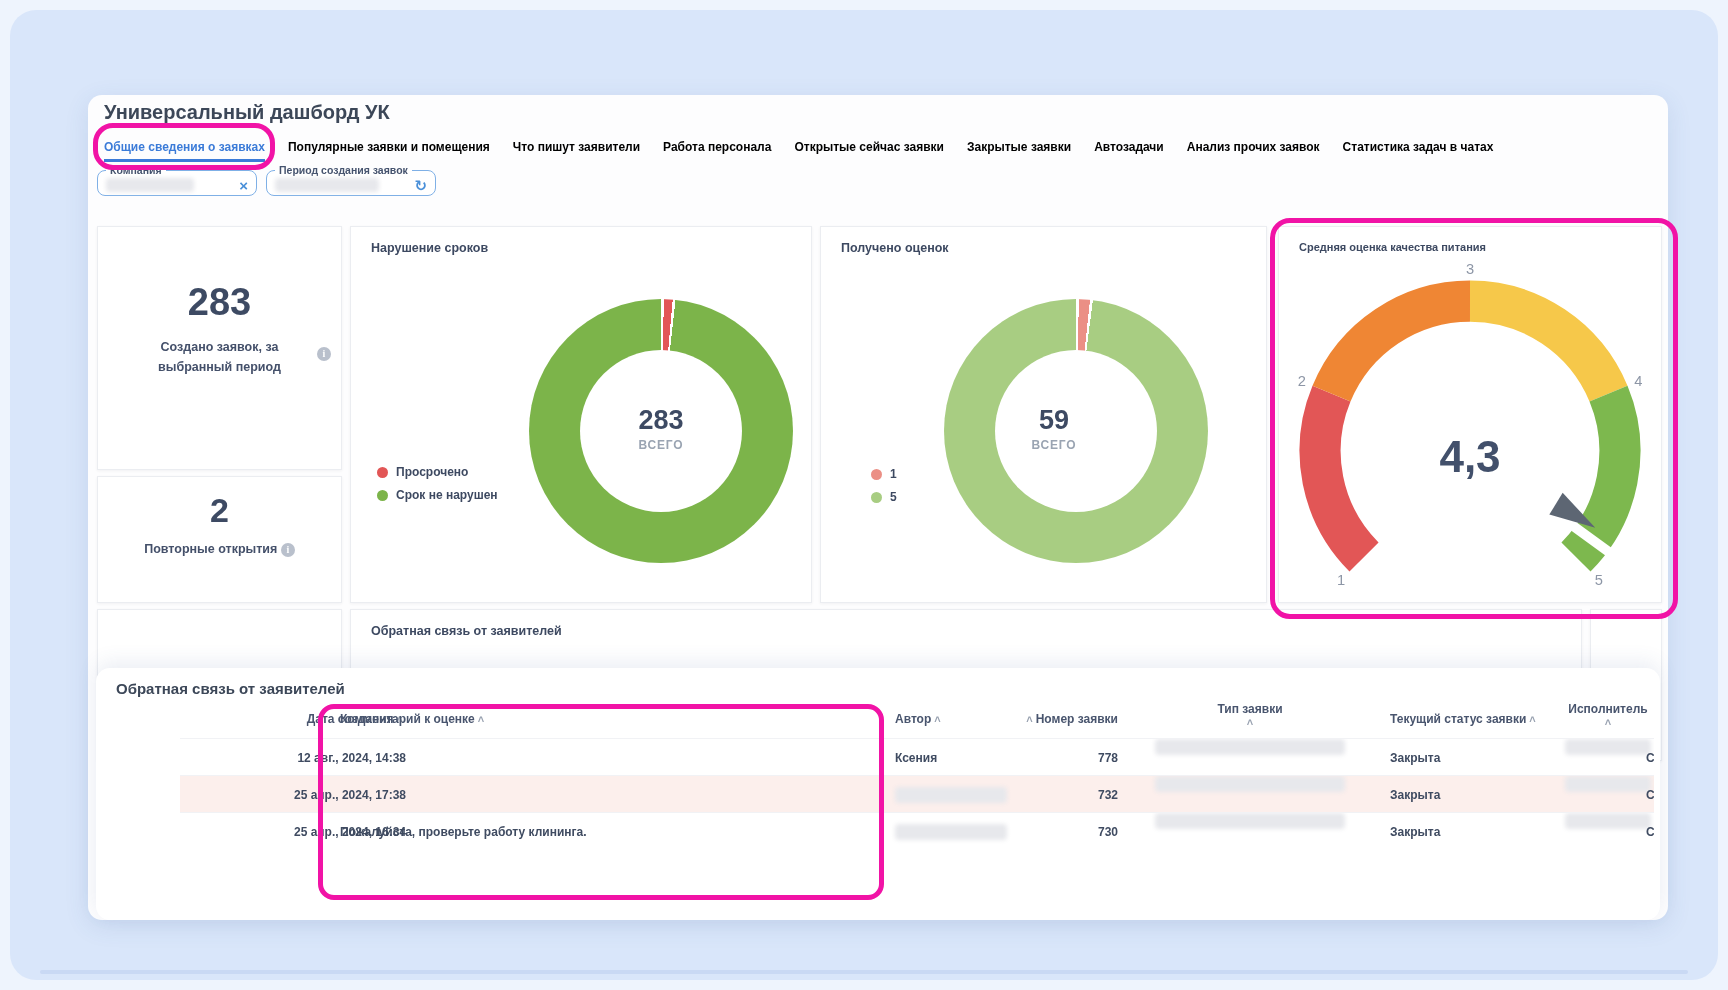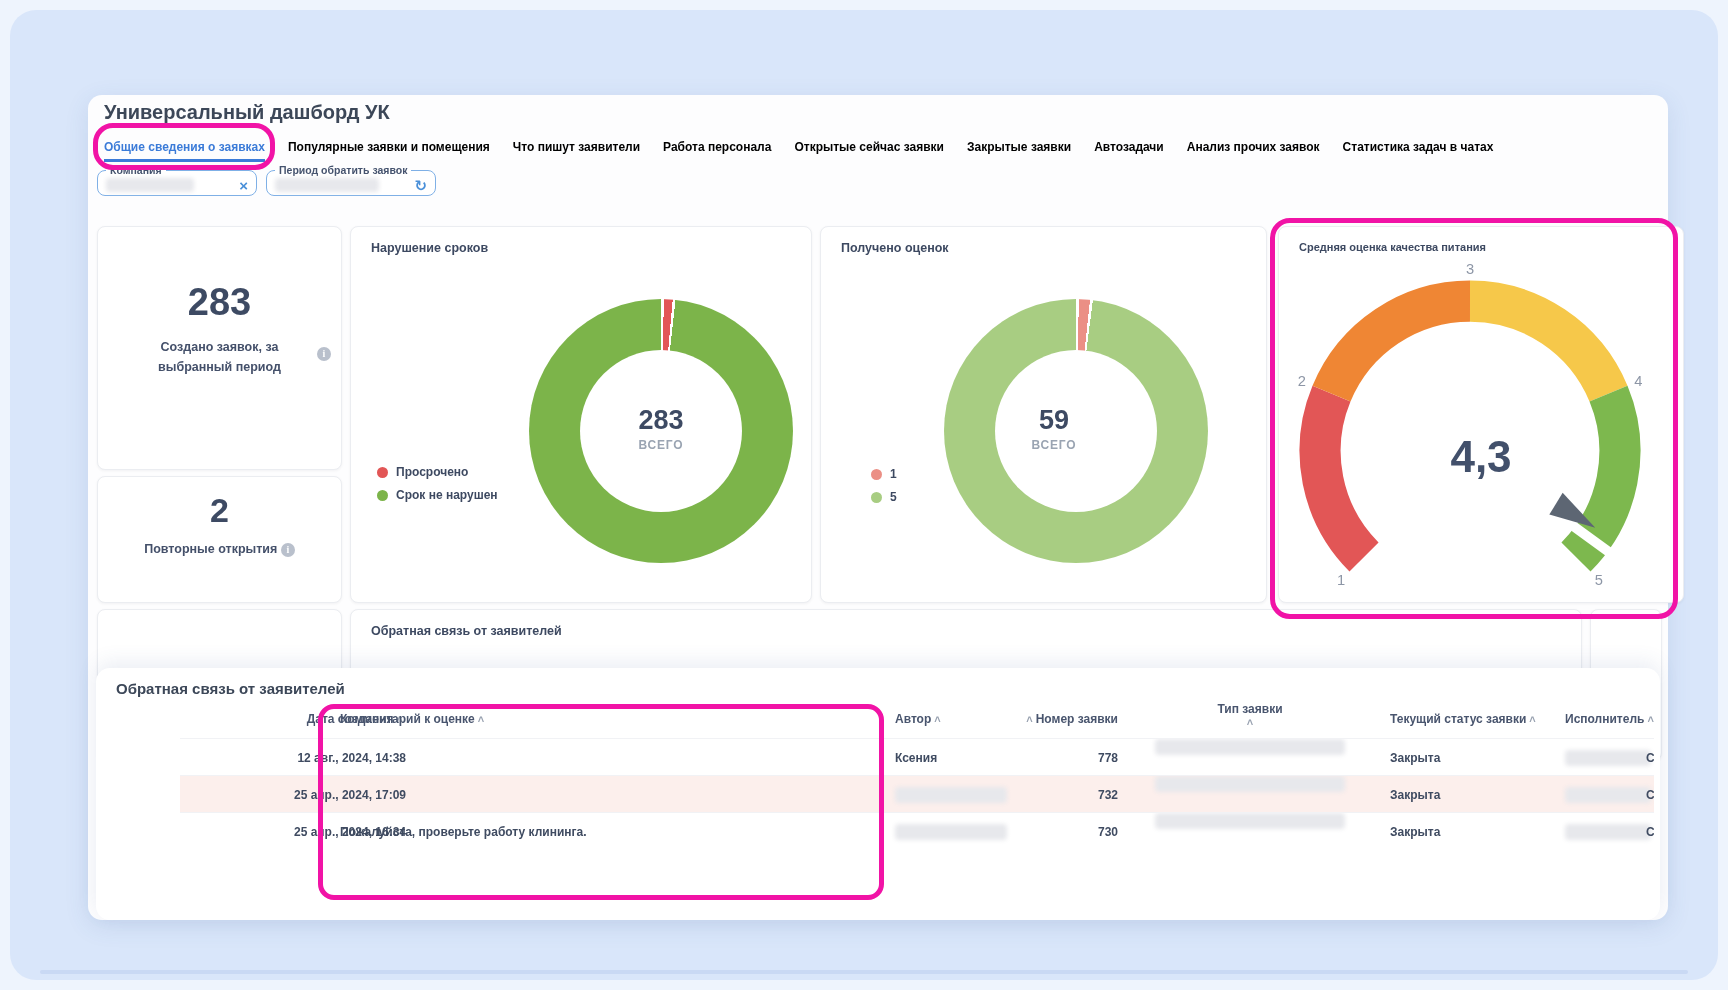--- a/index.html
+++ b/index.html
@@ -17,21 +17,21 @@
   .tab{font-size:12px;font-weight:700;color:#000000;padding-bottom:8px;cursor:pointer;white-space:nowrap;}
   .tab.active{color:#3b7bd8;border-bottom:3px solid #3b7bd8;padding-bottom:5px;}
   
   fieldset.filter{position:absolute;margin:0;padding:0 8px;height:30px;border:1.6px solid #7fb0e6;
        border-radius:8px;background:#fff;}
   fieldset.filter legend{font-size:10.5px;font-weight:700;color:#45536e;padding:0 4px;}
   .filter-inner{display:flex;align-items:center;justify-content:space-between;height:18px;}
   .blur{background:#e7e8ec;border-radius:4px;filter:blur(2px);height:14px;}
   .f-icon{color:#4a90d9;font-size:15px;font-weight:700;line-height:1;cursor:pointer;}
   
-  .card{position:absolute;background:#fff;border:1px solid #ebedf1;border-radius:8px;
+  .card{position:absolute;background:#fff;border:1px solid #ebedf1;border-radius:0;
        box-shadow:0 1px 3px rgba(16,24,40,.05);}
   .card-title{position:absolute;left:20px;top:14px;font-size:12.5px;font-weight:700;color:#3d4961;}
   .big-num{position:absolute;left:0;right:0;text-align:center;font-weight:700;color:#3d4a63;}
   .stat-label{position:absolute;left:0;right:0;text-align:center;font-size:12.5px;font-weight:700;
        color:#44506a;line-height:1.6;}
   .info-i{display:inline-block;width:14px;height:14px;border-radius:50%;background:#b9c0cc;color:#fff;
        font-size:10px;font-weight:700;text-align:center;line-height:14px;font-family:"Liberation Serif",serif;}
   
   .donut{position:absolute;width:264px;height:264px;border-radius:50%;}
   .donut::after{content:"";position:absolute;left:51px;top:51px;width:162px;height:162px;border-radius:50%;background:#fff;}
@@ -58,21 +58,21 @@
   .th,.td{position:absolute;top:0;display:flex;align-items:center;height:100%;
        font-size:12px;font-weight:700;color:#3f4b61;white-space:nowrap;}
   .th{color:#49556e;}
   .caret{color:#98a1b0;font-size:11px;margin:0 3px;}
   .c-date{left:12px;width:214px;justify-content:flex-end;}
   .c-comment{left:160px;width:545px;}
   .c-author{left:715px;width:125px;}
   .c-num{left:818px;width:120px;justify-content:flex-end;}
   .c-type{left:965px;width:210px;flex-direction:column;}
   .c-status{left:1210px;width:170px;}
-  .c-exec{left:1385px;width:86px;}
+  .c-exec{left:1385px;width:86px;flex-direction:column;}
   .c-edge{left:1466px;width:9px;overflow:hidden;}
   svg text{font-family:"Liberation Sans","DejaVu Sans",sans-serif;}
 </style>
 </head>
 <body>
 
 <div class="stage">
   <div class="bg">
     <div class="bg-bottom-line"></div>
   </div>
@@ -95,21 +95,21 @@
     <div class="anno" style="left:5px;top:28px;width:172px;height:37px;border-radius:20px;"></div>
 
     <fieldset class="filter" style="left:9px;top:69px;width:142px;">
       <legend>Компания</legend>
       <div class="filter-inner">
         <div class="blur" style="width:88px;"></div>
         <span class="f-icon">×</span>
       </div>
     </fieldset>
     <fieldset class="filter" style="left:178px;top:69px;width:152px;">
-      <legend>Период обратить заявок</legend>
+      <legend>Период создания заявок</legend>
       <div class="filter-inner">
         <div class="blur" style="width:104px;"></div>
         <span class="f-icon">↻</span>
       </div>
     </fieldset>
 
     <div class="card" style="left:9px;top:131px;width:243px;height:242px;">
       <div class="big-num" style="top:54px;font-size:38px;">283</div>
       <div class="stat-label" style="top:110px;padding:0 26px;">Создано заявок, за выбранный период</div>
       <span class="info-i" style="position:absolute;right:10px;top:120px;">i</span>
@@ -154,21 +154,21 @@
             <span>5</span>
           </div>
         </div>
       <div class="donut" id="donut2" style="left: 123px; top: 72px; background: conic-gradient(rgb(255, 255, 255) 0%, rgb(255, 255, 255) 0.35%, rgb(235, 143, 133) 0.35%, rgb(235, 143, 133) 1.69%, rgb(255, 255, 255) 1.69492%, rgb(255, 255, 255) 2.04%, rgb(168, 205, 130) 2.04%, rgb(168, 205, 130) 100%);"></div>
       <div class="donut-center" style="left:123px;top:178px;width:220px;">
         <div class="v">59</div>
         <div class="c">ВСЕГО</div>
       </div>
     </div>
 
-    <div class="card" style="left:1190px;top:131px;width:382px;height:375px;padding-left:22px;">
+    <div class="card" style="left:1190px;top:131px;width:382px;height:375px;">
       <div class="card-title" style="font-size:11px;">Средняя оценка качества питания</div>
       <svg id="gauge" width="382" height="345" viewBox="0 0 390 350" style="position:absolute;left:0;top:28px;">
           <path d="M86.8,307.2 A153,153 0 0 1 53.6,140.4" fill="none" stroke="#e25656" stroke-width="42"></path>
           <path d="M53.6,140.4 A153,153 0 0 1 195.0,46.0" fill="none" stroke="#ef8634" stroke-width="42"></path>
           <path d="M195.0,46.0 A153,153 0 0 1 336.4,140.4" fill="none" stroke="#f6c84a" stroke-width="42"></path>
           <path d="M336.4,140.4 A153,153 0 0 1 303.2,307.2" fill="none" stroke="#7db84e" stroke-width="42"></path>
           <line x1="290.5" y1="268.4" x2="341.4" y2="305.4" stroke="#ffffff" stroke-width="10"></line>
           <polygon points="322.9,277.4 276.0,263.9 289.6,241.7" fill="#5d6673"></polygon>
           <text x="63.5" y="335.5" text-anchor="middle" font-size="15" fill="#8d96a6">1</text>
           <text x="23.2" y="132.8" text-anchor="middle" font-size="15" fill="#8d96a6">2</text>
@@ -228,21 +228,21 @@
           <div class="td c-type">
             <div class="blur" style="width: 190px; height: 16px;"></div>
           </div>
           <div class="td c-status">Закрыта</div>
           <div class="td c-exec">
             <div class="blur" style="width: 86px; height: 16px;"></div>
           </div>
           <div class="td c-edge">С</div>
         </div>
         <div class="trow hl" style="top: 107px;">
-          <div class="td c-date">25 апр., 2024, 17:09</div>
+          <div class="td c-date">25 апр., 2024, 17:38</div>
           <div class="td c-author">
             <div class="blur" style="width: 112px; height: 16px;"></div>
           </div>
           <div class="td c-num">732</div>
           <div class="td c-type">
             <div class="blur" style="width: 190px; height: 16px;"></div>
           </div>
           <div class="td c-status">Закрыта</div>
           <div class="td c-exec">
             <div class="blur" style="width: 86px; height: 16px;"></div>

